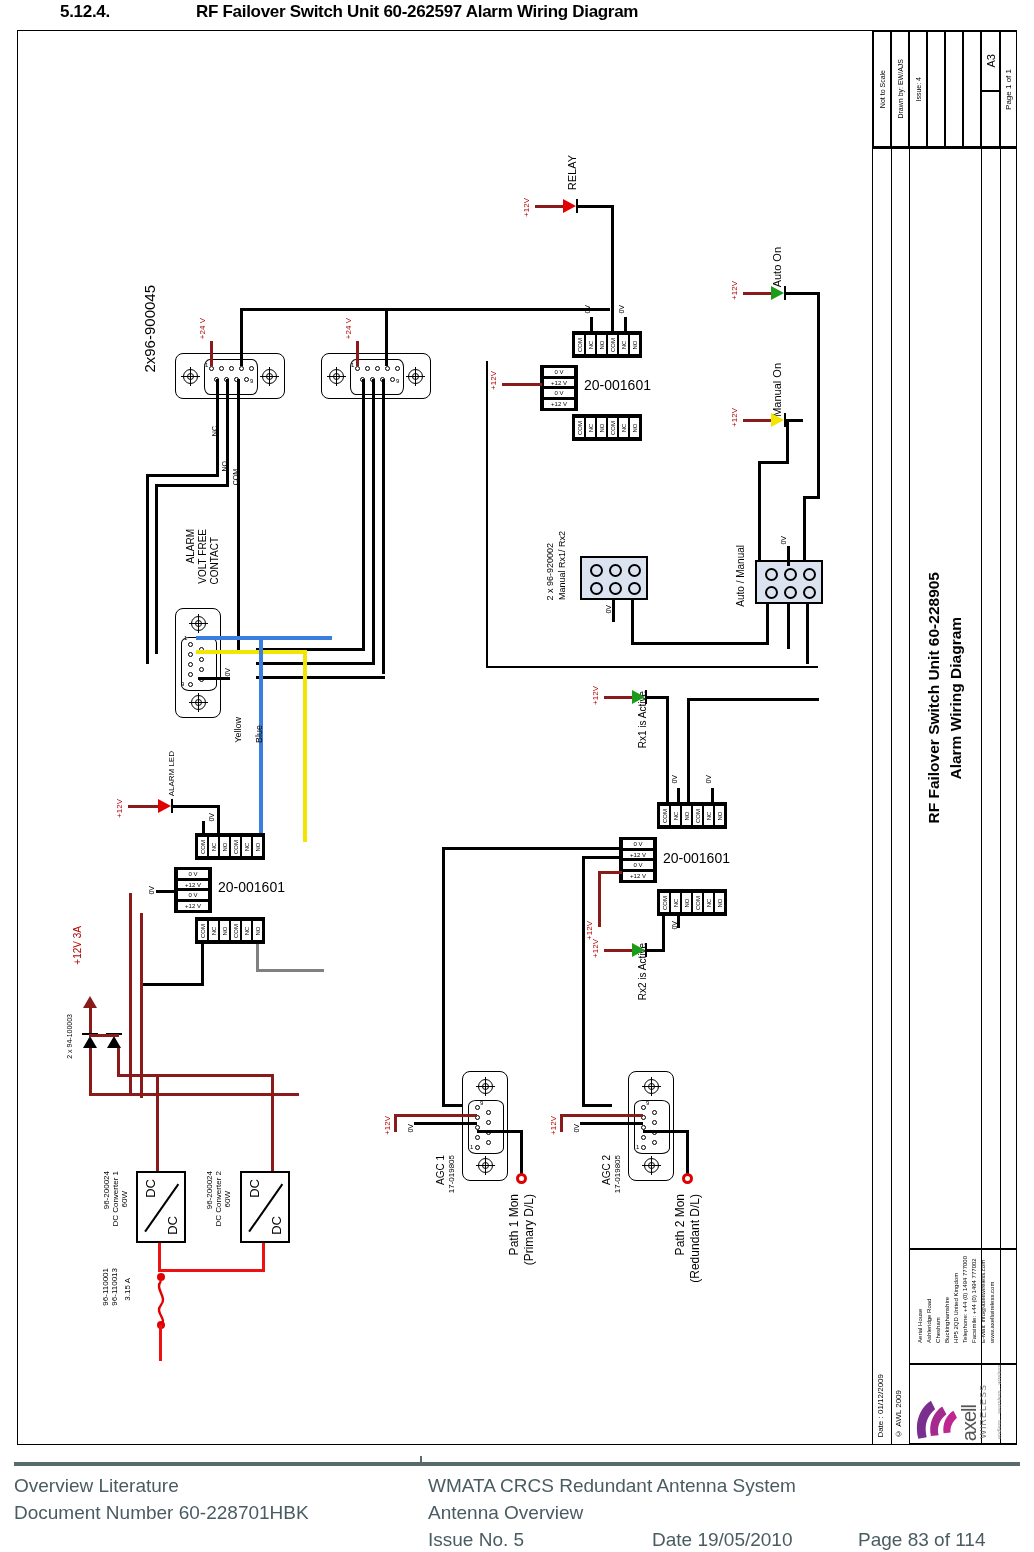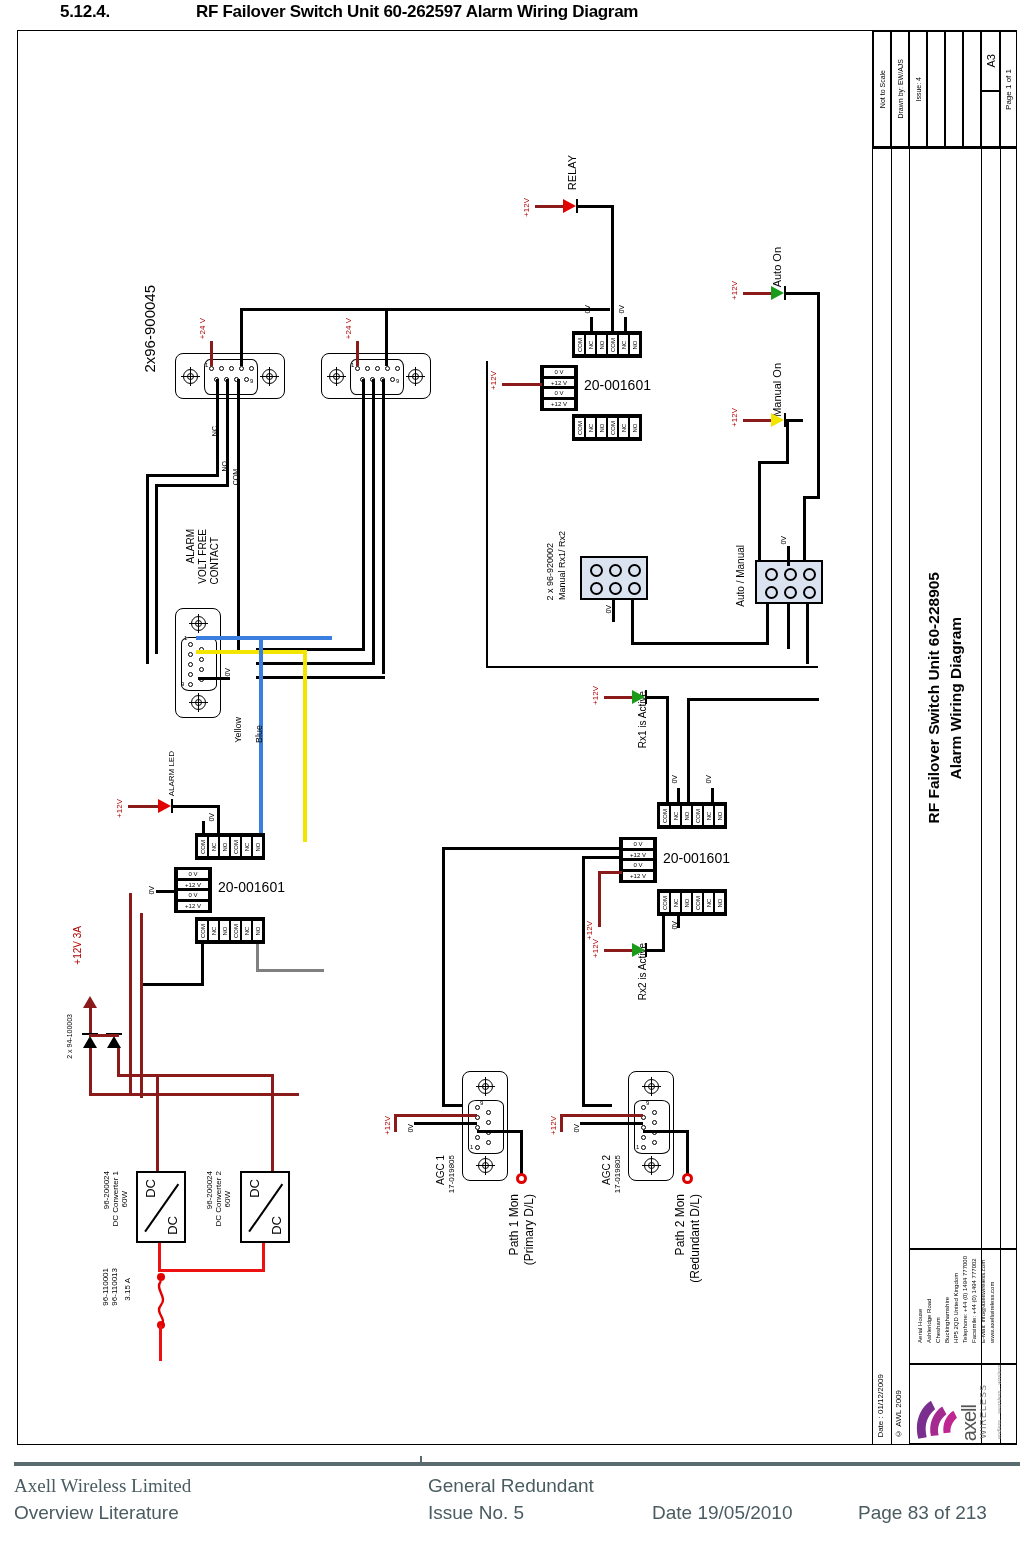--- a/index.html
+++ b/index.html
@@ -707,24 +707,25 @@
     <div class="vtext" style="position:absolute;left:3px;bottom:6px;font-size:8px;">Date : 01/12/2009</div>
     <div class="vtext" style="position:absolute;left:21px;bottom:6px;font-size:8px;">© AWL 2009</div>
 
   </div>
 </div>
 
 <div id="footer">
   <div class="hr"></div>
   <div class="tick"></div>
   <div class="col1">
-    <div class="ln serif">Axell Wireless Limited</div>
     <div class="ln">Overview Literature</div>
+    <div class="ln">Document Number 60-228701HBK</div>
   </div>
   <div class="col2">
-    <div class="ln">General Redundant</div>
+    <div class="ln">WMATA CRCS Redundant Antenna System</div>
+    <div class="ln">Antenna Overview</div>
     <div class="ln" style="position:relative;height:27px;">
       <span class="r1">Issue No. 5</span>
       <span class="r2">Date 19/05/2010</span>
-      <span class="r3">Page 83 of 213</span>
+      <span class="r3">Page 83 of 114</span>
     </div>
   </div>
 </div>
 
 </body></html>

